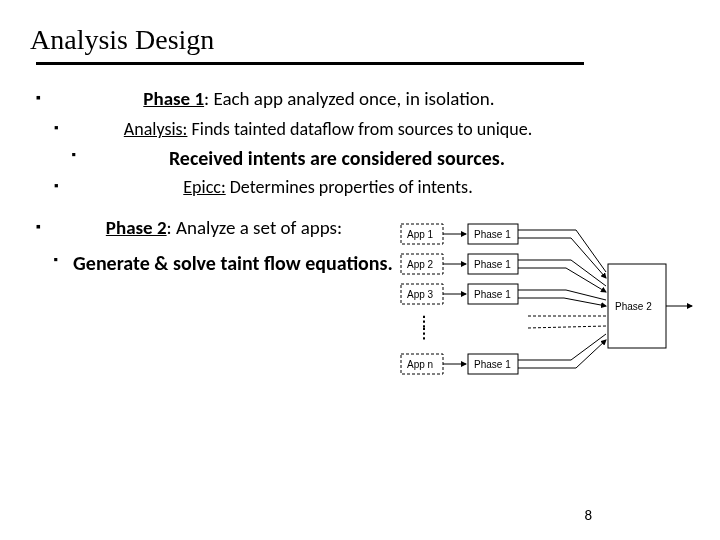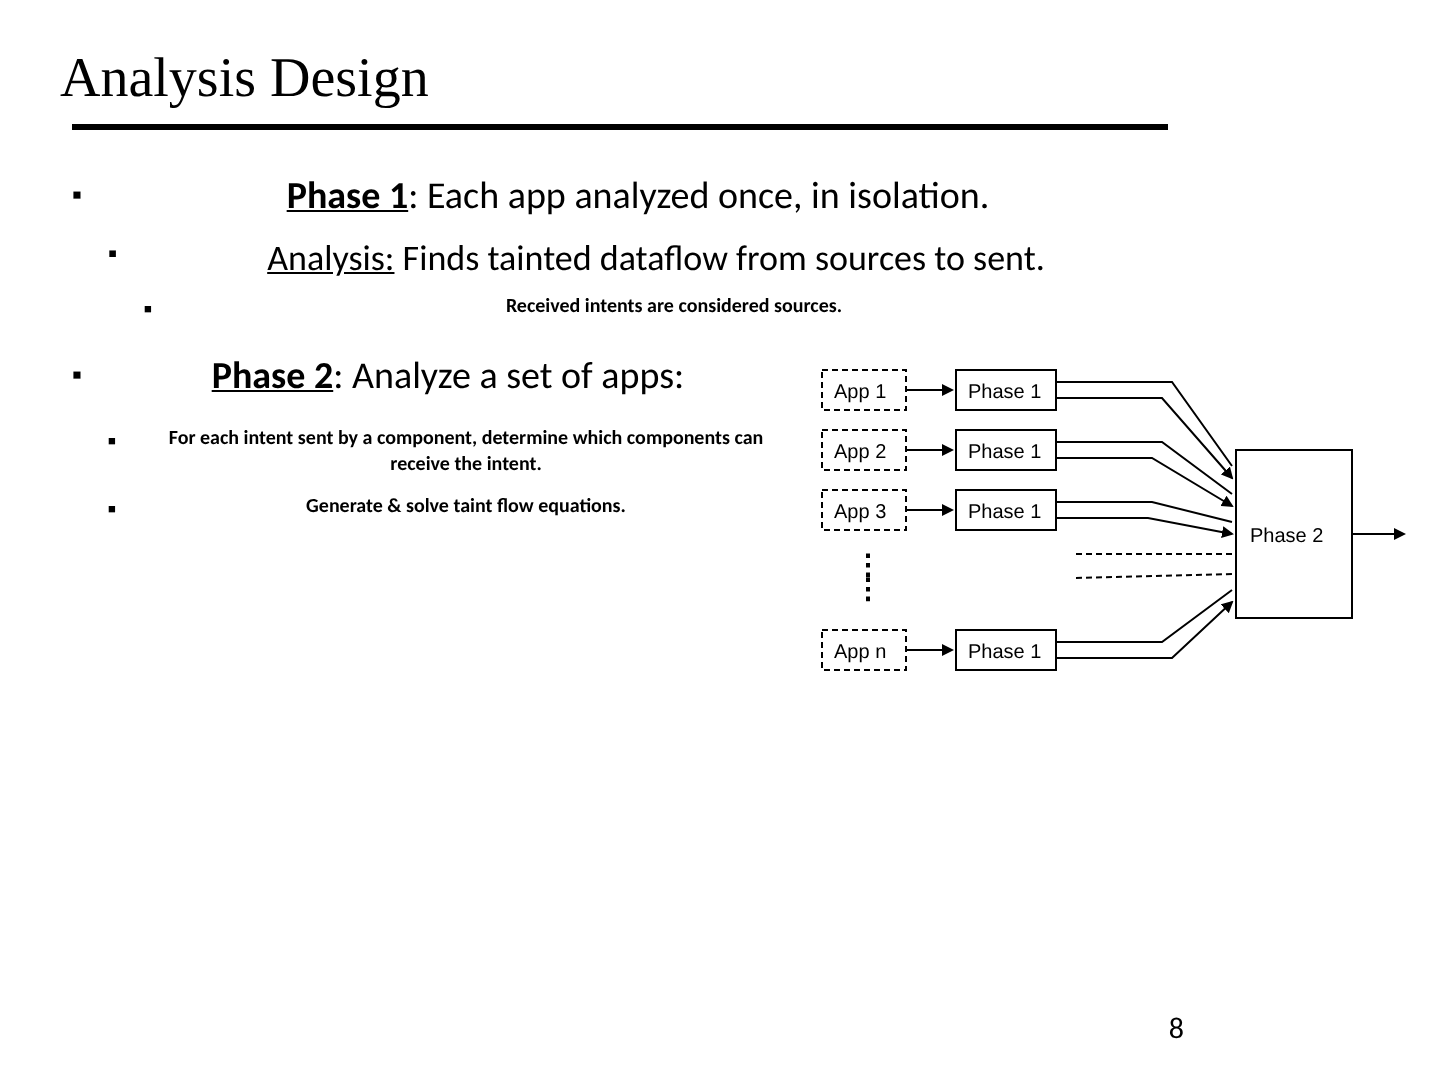--- a/index.html
+++ b/index.html
@@ -7,26 +7,26 @@
   .slide { position: relative; width: 620px; height: 540px; padding: 24px 36px 0 36px; }
   .title { font-family: Georgia, "Times New Roman", serif; font-size: 28px; font-weight: 400; margin-left: -6px; margin-bottom: 6px; }
   .hr { border: 0; border-top: 3px solid #000; margin-bottom: 22px; }
   ul { list-style: none; }
   .lvl1 > li { position: relative; padding-left: 18px; font-size: 19px; margin-bottom: 10px; text-align: center; }
   .lvl1 > li::before { content: "▪"; position: absolute; left: 0; top: 2px; font-size: 14px; }
   .lvl2 { margin-top: 8px; }
   .lvl2 > li { position: relative; padding-left: 18px; font-size: 18px; margin-bottom: 6px; }
   .lvl2 > li::before { content: "▪"; position: absolute; left: 0; top: 2px; font-size: 13px; }
   .lvl3 { margin-top: 6px; }
-  .lvl3 > li { position: relative; padding-left: 18px; font-size: 10px; font-weight: 600; margin-bottom: 4px; }
+  .lvl3 > li { position: relative; padding-left: 18px; font-size: 20px; font-weight: 600; margin-bottom: 4px; }
   .lvl3 > li::before { content: "▪"; position: absolute; left: 0; top: 2px; font-size: 11px; }
   .b { font-weight: 700; }
   .u { text-decoration: underline; }
   .i { font-style: italic; }
-  .phase2-block { display: flex; align-items: flex-start; gap: 12px; }
+  .phase2-block { display: flex; align-items: flex-start; gap: 2px; }
   .phase2-text { flex: 0 0 340px; }
   .diagram { flex: 1 1 auto; }
   .diagram svg { width: 300px; height: 190px; }
   .page-num { position: absolute; right: 28px; bottom: 16px; font-size: 15px; font-family: Calibri, Arial, sans-serif; }
   .box { fill: #fff; stroke: #000; stroke-width: 1; }
   .dbox { fill: #fff; stroke: #000; stroke-width: 1; stroke-dasharray: 3 2; }
   .dline { stroke: #000; stroke-width: 1; stroke-dasharray: 3 2; fill: none; }
   .line { stroke: #000; stroke-width: 1; fill: none; }
   .arrow { stroke: #000; stroke-width: 1; fill: none; marker-end: url(#ah); }
   .lbl { font-family: Arial, sans-serif; font-size: 10px; fill: #000; }
@@ -37,36 +37,36 @@
 
 <div class="slide">
   <h1 class="title">Analysis Design</h1>
   <hr class="hr">
 
   <ul class="lvl1">
     <li>
       <span class="b u">Phase 1</span><span>: Each app analyzed once, in isolation.</span>
       <ul class="lvl2">
         <li>
-          <span class="u">Analysis:</span><span> Finds tainted dataflow from sources to sent.</span>
+          <span class="u">Analysis:</span><span> Finds tainted dataflow from sources to unique.</span>
           <ul class="lvl3">
             <li>Received intents are considered sources.</li>
           </ul>
+        </li>
+        <li>
+          <span class="u">Epicc:</span><span> Determines properties of intents.</span>
         </li>
       </ul>
     </li>
 
     <li style="margin-top:18px;">
       <div class="phase2-block">
         <div class="phase2-text">
           <span class="b u">Phase 2</span><span>: Analyze a set of apps:</span>
           <ul class="lvl3" style="margin-top:12px;">
-            <li style="font-weight:600; line-height:1.3;">
-              <span>For each intent </span><span class="b">sent</span><span> by a component, determine which components can </span><span class="b">receive</span><span> the intent.</span>
-            </li>
             <li style="font-weight:600; margin-top:8px;">Generate &amp; solve taint flow equations.</li>
           </ul>
         </div>
         <div class="diagram">
           <svg viewBox="0 0 300 190">
             <defs>
               <marker id="ah" markerWidth="6" markerHeight="6" refX="5" refY="3" orient="auto">
                 <path d="M0,0 L6,3 L0,6 Z" fill="#000"></path>
               </marker>
             </defs>

